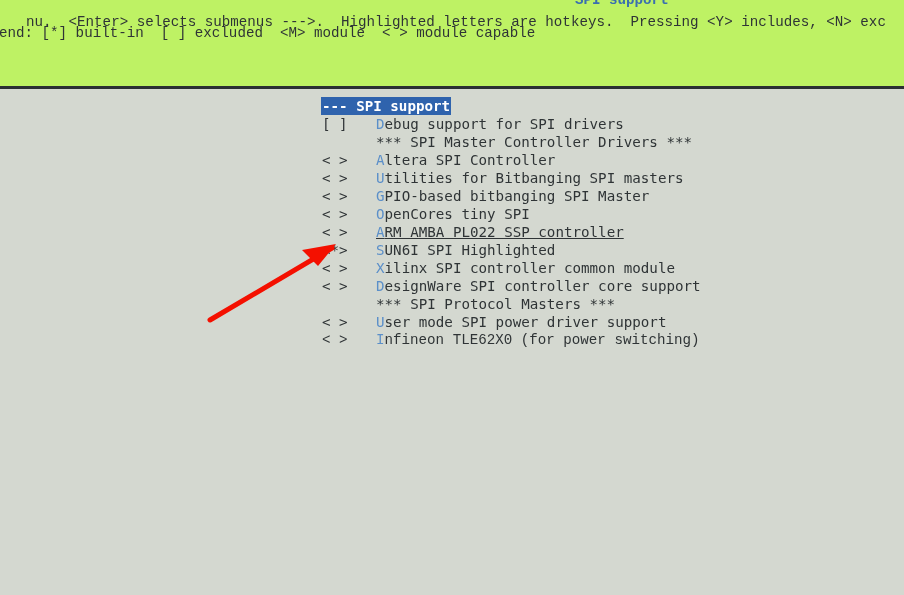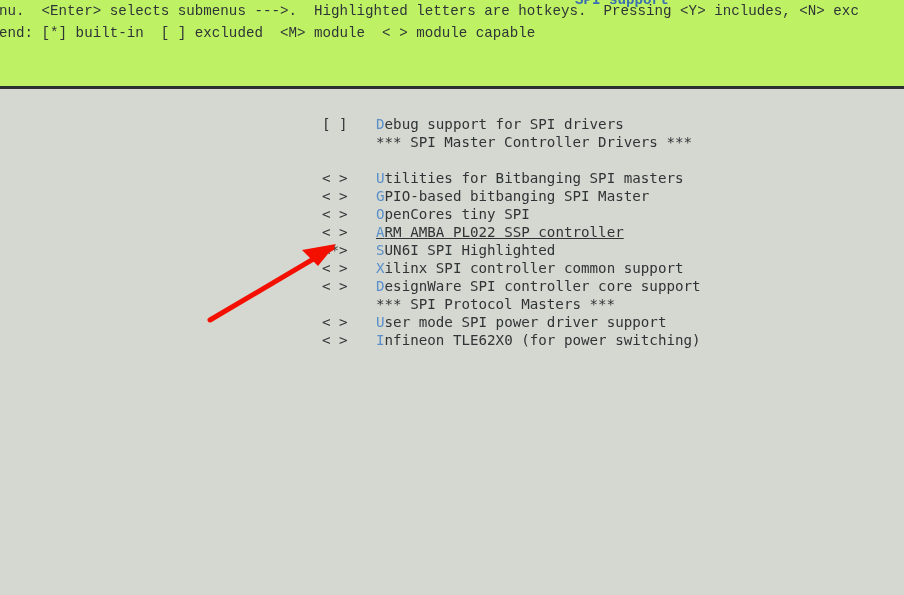--- a/index.html
+++ b/index.html
@@ -27,21 +27,21 @@
     font-family: Liberation Mono, monospace;
   }
   .help-line {
     position: absolute;
     white-space: pre;
     font-size: 14.2px;
     line-height: 18px;
     color: #2f3436;
     letter-spacing: 0px;
   }
-  #help-line-1 { left: -1px;  top: 2px; }
+  #help-line-1 { left: -1px;  top: 13px; padding-left: 27px; }
   #help-line-2 { left: -1px;  top: 24px; }
 
   
   #clipped-title {
     position: absolute;
     left: 575px;
     top: -9px;
     font-size: 14.2px;
     line-height: 18px;
     font-weight: bold;
@@ -120,32 +120,34 @@
   <div id="clipped-title">SPI support</div>
 
   <div class="help-line" id="help-line-1">nu.  &lt;Enter&gt; selects submenus ---&gt;.  Highlighted letters are hotkeys.  Pressing &lt;Y&gt; includes, &lt;N&gt; exc</div>
 
   <div class="help-line" id="help-line-2">end: [*] built-in  [ ] excluded  &lt;M&gt; module  &lt; &gt; module capable</div>
 </div>
 
 <div id="separator"></div>
 
 <div id="menu-body">
+    <div class="menu-row selected" style="top: 8px;"><span>--- SPI support</span></div>
     <div class="menu-row" style="top: 26px;"><span class="marker">[ ]</span><span class="hot">D</span><span class="label">ebug support for SPI drivers</span></div>
     <div class="menu-row comment" style="top: 44px;"><span class="marker">   </span><span class="label">*** SPI Master Controller Drivers ***</span></div>
+    <div class="menu-row" style="top: 62px;"><span class="marker">&lt; &gt;</span><span class="hot">A</span><span class="label">ltera SPI Controller</span></div>
     <div class="menu-row" style="top: 80px;"><span class="marker">&lt; &gt;</span><span class="hot">U</span><span class="label">tilities for Bitbanging SPI masters</span></div>
     <div class="menu-row" style="top: 98px;"><span class="marker">&lt; &gt;</span><span class="hot">G</span><span class="label">PIO-based bitbanging SPI Master</span></div>
     <div class="menu-row" style="top: 116px;"><span class="marker">&lt; &gt;</span><span class="hot">O</span><span class="label">penCores tiny SPI</span></div>
     <div class="menu-row" style="top: 134px; text-decoration: underline;"><span class="marker">&lt; &gt;</span><span class="hot">A</span><span class="label">RM AMBA PL022 SSP controller</span></div>
     <div class="menu-row" style="top: 152px;"><span class="marker">&lt;*&gt;</span><span class="hot">S</span><span class="label">UN6I SPI Highlighted</span></div>
-    <div class="menu-row" style="top: 170px;"><span class="marker">&lt; &gt;</span><span class="hot">X</span><span class="label">ilinx SPI controller common support</span></div>
+    <div class="menu-row" style="top: 170px;"><span class="marker">&lt; &gt;</span><span class="hot">X</span><span class="label">ilinx SPI controller common module</span></div>
     <div class="menu-row" style="top: 188px;"><span class="marker">&lt; &gt;</span><span class="hot">D</span><span class="label">esignWare SPI controller core support</span></div>
     <div class="menu-row comment" style="top: 206px; text-align: center;"><span class="marker">   </span><span class="label">*** SPI Protocol Masters ***</span></div>
     <div class="menu-row" style="top: 224px;"><span class="marker">&lt; &gt;</span><span class="hot">U</span><span class="label">ser mode SPI power driver support</span></div>
-    <div class="menu-row" style="top: 242px;"><span class="marker">&lt; &gt;</span><span class="hot">I</span><span class="label">nfineon TLE62X0 (for power switching)</span></div>
+    <div class="menu-row" style="top: 242px; font-family: Liberation Mono, monospace;"><span class="marker">&lt; &gt;</span><span class="hot">I</span><span class="label">nfineon TLE62X0 (for power switching)</span></div>
   </div>
 
 <svg id="annotation-arrow" viewBox="0 0 904 595" xmlns="http://www.w3.org/2000/svg">
   <g>
     <polygon points="334,245 306,251 315,262" fill="#f41000"></polygon>
     <line x1="210" y1="320" x2="332" y2="248" stroke="#f41000" stroke-width="5" stroke-linecap="round"></line>
     <polygon points="336,244 302,250 318,266" fill="#f41000"></polygon>
   </g>
 </svg>
 

